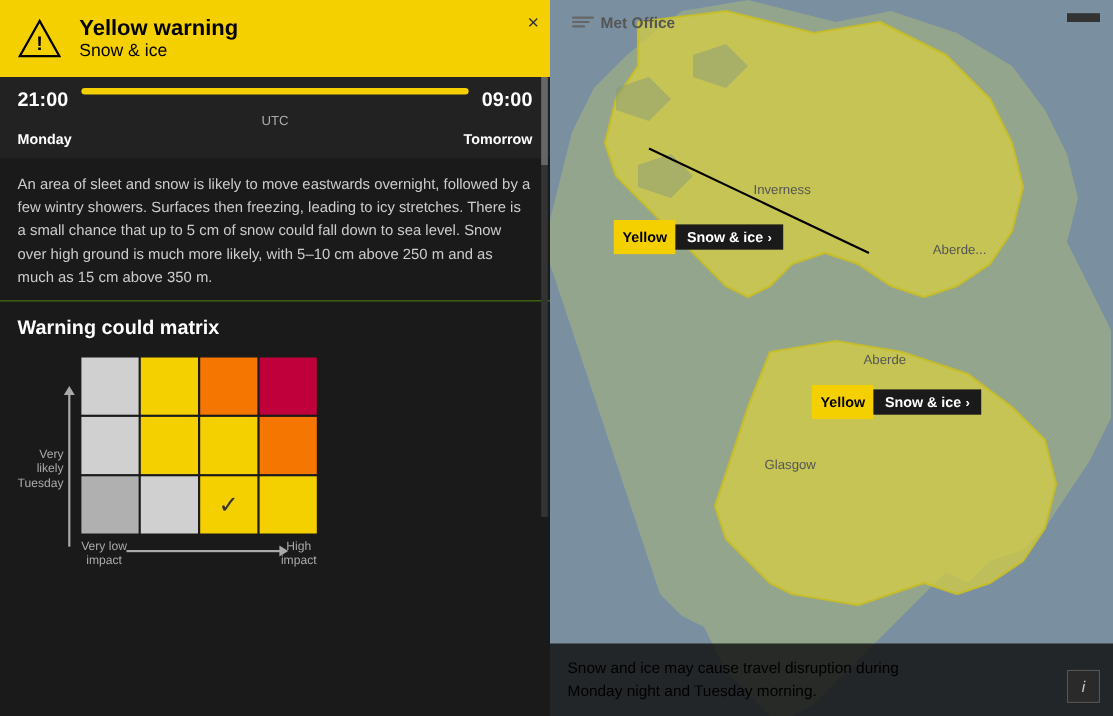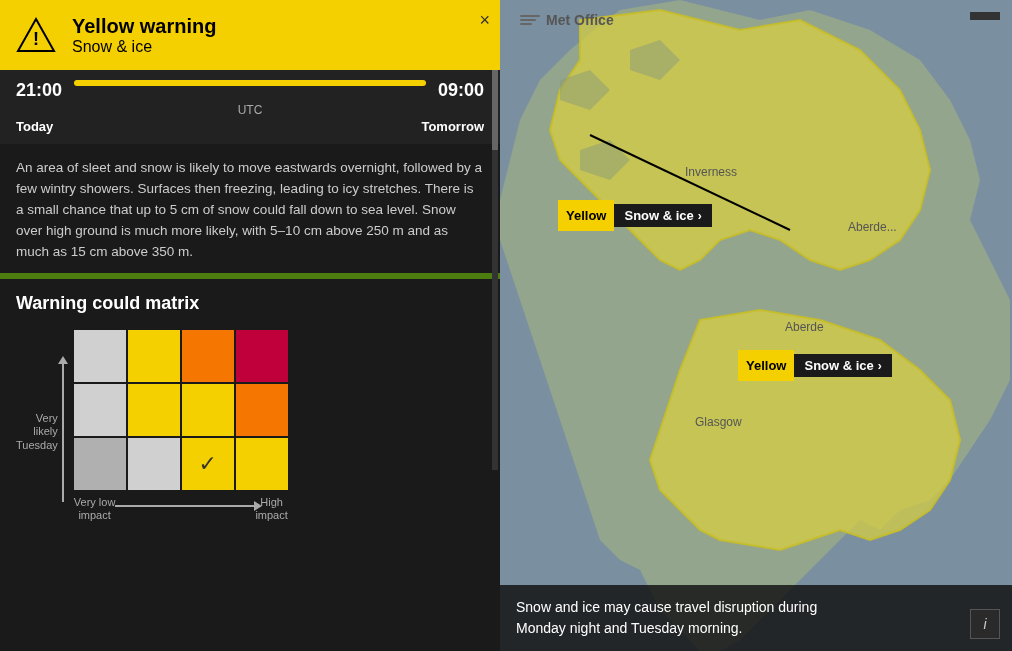--- a/index.html
+++ b/index.html
@@ -118,21 +118,21 @@
       font-size: 13px;
       font-weight: bold;
     }
 
     
     .description {
       padding: 14px 16px 10px;
       color: #ccc;
       font-size: 13.5px;
       line-height: 1.55;
-      border-bottom: 6px solid #4d7c0f;
+      border-bottom: 1px solid #4d7c0f;
     }
 
     
     .impact-section {
       padding: 14px 16px;
     }
     .impact-title {
       color: #fff;
       font-size: 18px;
       font-weight: bold;
@@ -308,21 +308,21 @@
       pointer-events: none;
     }
 
     
     .bottom-bar {
       position: absolute;
       bottom: 0;
       left: 0;
       right: 0;
       background: rgba(20,20,20,0.85);
-      color: #ffffff;
+      color: #000000;
       font-size: 14px;
       padding: 12px 16px;
       line-height: 1.5;
     }
 
     
     .info-btn {
       position: absolute;
       bottom: 12px;
       right: 12px;
@@ -401,21 +401,21 @@
   <div class="time-range">
     <div class="time-row">
       <span class="time-start">21:00</span>
       <div class="time-bar"></div>
       <span class="time-end">09:00</span>
     </div>
     <div class="time-labels-row">
       <span>UTC</span>
     </div>
     <div class="day-row">
-      <span class="day-label">Today</span>
+      <span class="day-label">Monday</span>
       <span class="day-label">Tomorrow</span>
     </div>
   </div>
 
   <div class="description">An area of sleet and snow is likely to move eastwards overnight, followed by a few wintry showers. Surfaces then freezing, leading to icy stretches. There is a small chance that up to 5 cm of snow could fall down to sea level. Snow over high ground is much more likely, with 5–10 cm above 250 m and as much as 15 cm above 350 m.</div>
 
   <div class="impact-section">
     <div class="impact-title">Warning could matrix</div>
     <div class="matrix-container">
 

